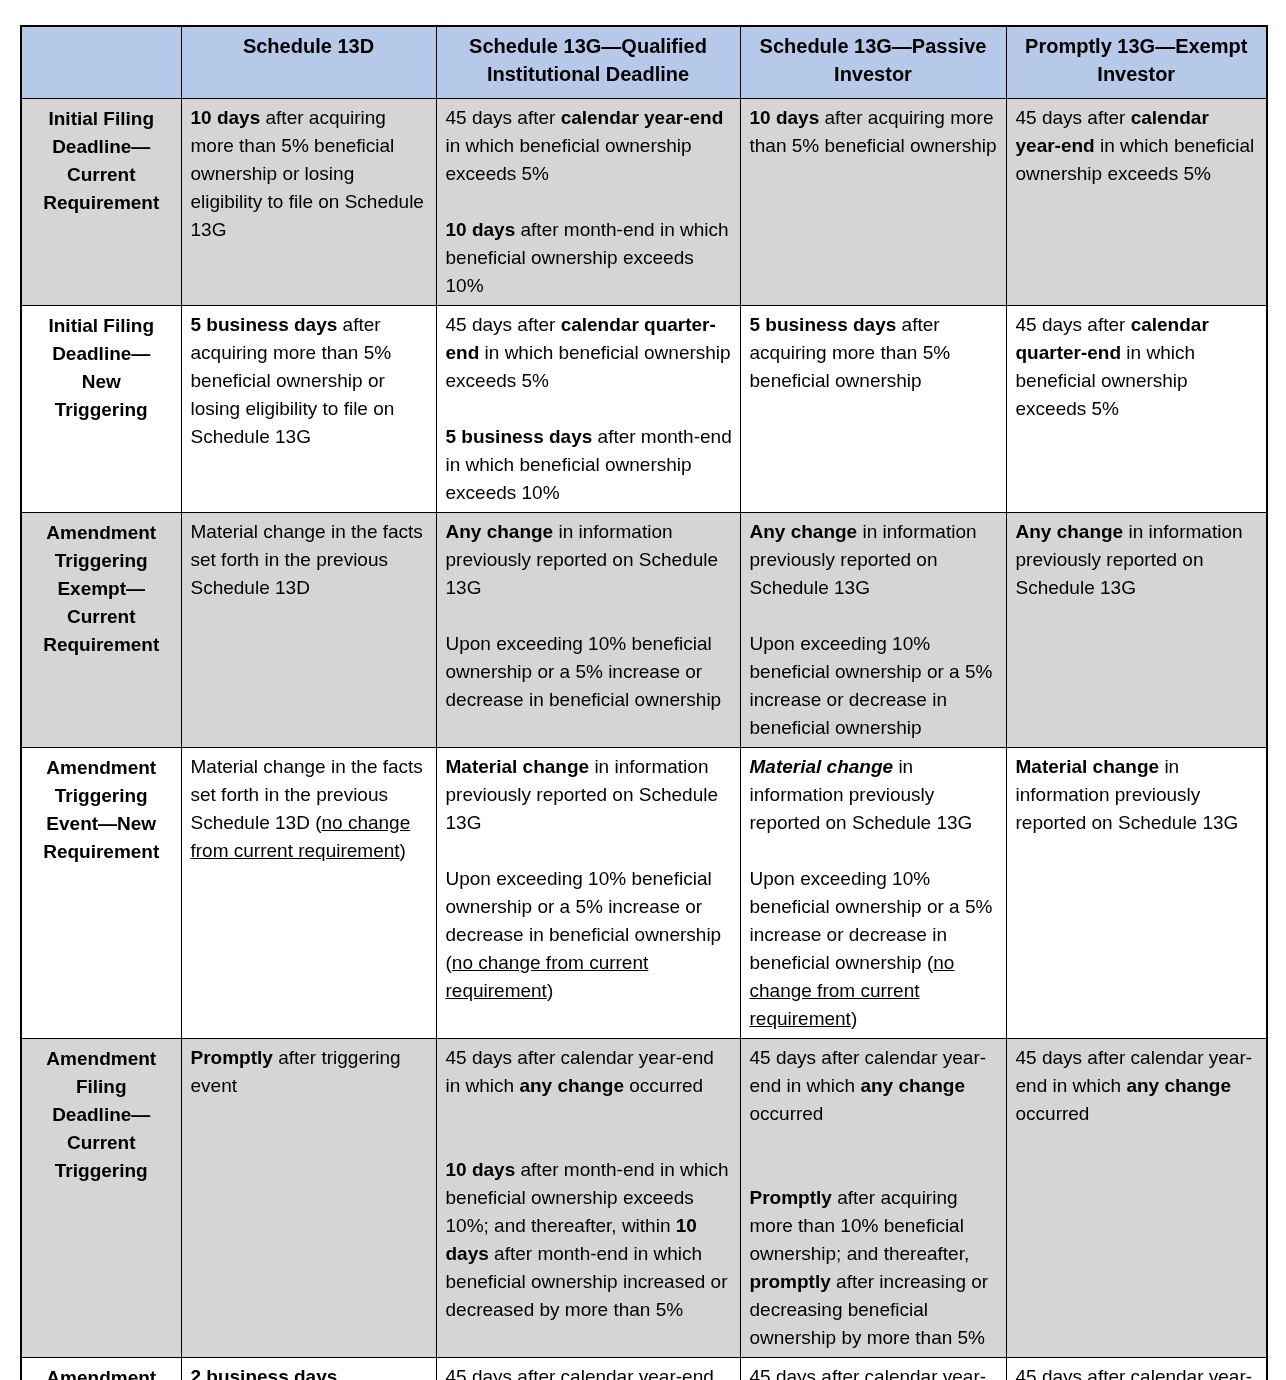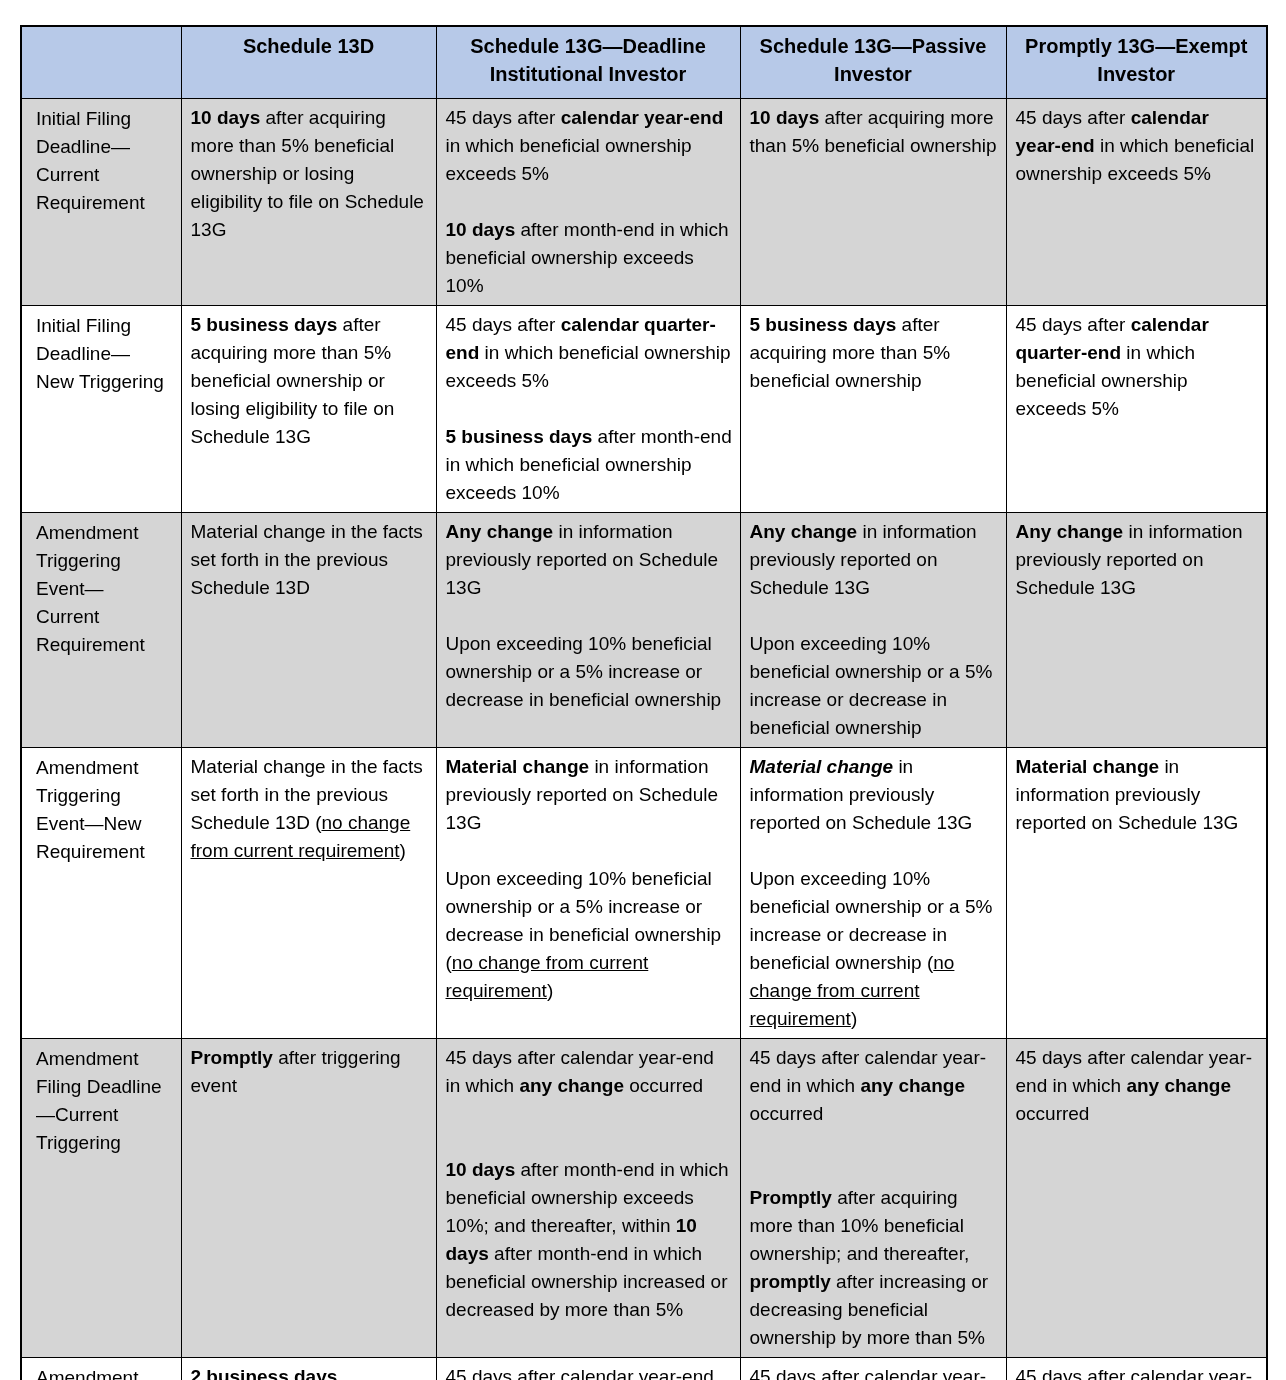--- a/index.html
+++ b/index.html
@@ -34,22 +34,22 @@
   tbody tr:nth-child(1) { height: 166px; }
   tbody tr:nth-child(2) { height: 168px; }
   tbody tr:nth-child(3) { height: 190px; }
   tbody tr:nth-child(4) { height: 236px; }
   tbody tr:nth-child(5) { height: 233px; }
   tbody tr:nth-child(6) { height: 265px; }
 
   tbody tr.shaded th, tbody tr.shaded td { background: var(--shaded-bg, #d5d5d5); }
 
   tbody th {
-    font-weight: normal; font-size: 19px; line-height: 28px;
-    text-align: left; padding: 6px 14px;
+    font-weight: bold; font-size: 19px; line-height: 28px;
+    text-align: center; padding: 6px 14px;
   }
   tbody td {
     font-size: 19px; line-height: 28px;
     padding: 5px 7px 5px 9px;
     text-align: left;
     margin-left: 23px;
   }
   .para { white-space: pre-line; }
   .para + .para { margin-top: 28px; }
   .vspace { height: 56px; }
@@ -66,21 +66,21 @@
       <col class="c0">
         <col class="c1">
         <col class="c2">
         <col class="c3">
         <col class="c4">
     </colgroup>
     <thead>
       <tr>
           <th></th>
           <th>Schedule 13D</th>
-          <th>Schedule 13G—Deadline Institutional Investor</th>
+          <th>Schedule 13G—Qualified Institutional Deadline</th>
           <th>Schedule 13G—Passive Investor</th>
           <th>Promptly 13G—Exempt Investor</th>
         </tr>
     </thead>
     <tbody>
         <tr class="shaded">
           <th>Initial Filing Deadline—Current Requirement</th>
           <td>
             <div class="para"><span class="b">10 days</span><span> after acquiring more than 5% beneficial ownership or losing eligibility to file on Schedule 13G</span></div>
           </td>
@@ -105,21 +105,21 @@
             <div class="para"><span class="b">5 business days</span><span> after month-end in which beneficial ownership exceeds 10%</span></div>
           </td>
           <td>
             <div class="para"><span class="b">5 business days</span><span> after acquiring more than 5% beneficial ownership</span></div>
           </td>
           <td>
             <div class="para"><span>45 days after </span><span class="b">calendar quarter-end</span><span> in which beneficial ownership exceeds 5%</span></div>
           </td>
         </tr>
         <tr class="shaded">
-          <th>Amendment Triggering Event—Current Requirement</th>
+          <th>Amendment Triggering Exempt—Current Requirement</th>
           <td>
             <div class="para"><span>Material change in the facts set forth in the previous Schedule 13D</span></div>
           </td>
           <td>
             <div class="para"><span class="b">Any change</span><span> in information previously reported on Schedule 13G</span></div>
             <div class="para"><span>Upon exceeding 10% beneficial ownership or a 5% increase or decrease in beneficial ownership</span></div>
           </td>
           <td>
             <div class="para"><span class="b">Any change</span><span> in information previously reported on Schedule 13G</span></div>
             <div class="para"><span>Upon exceeding 10% beneficial ownership or a 5% increase or decrease in beneficial ownership</span></div>

